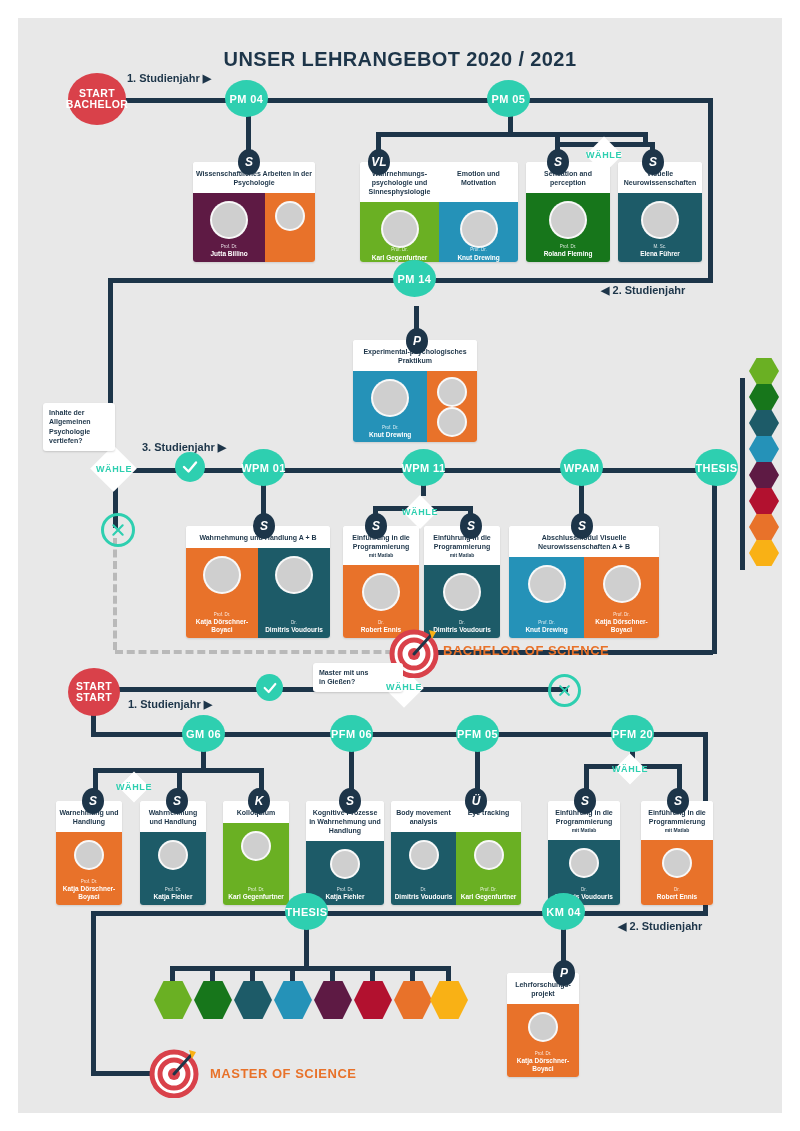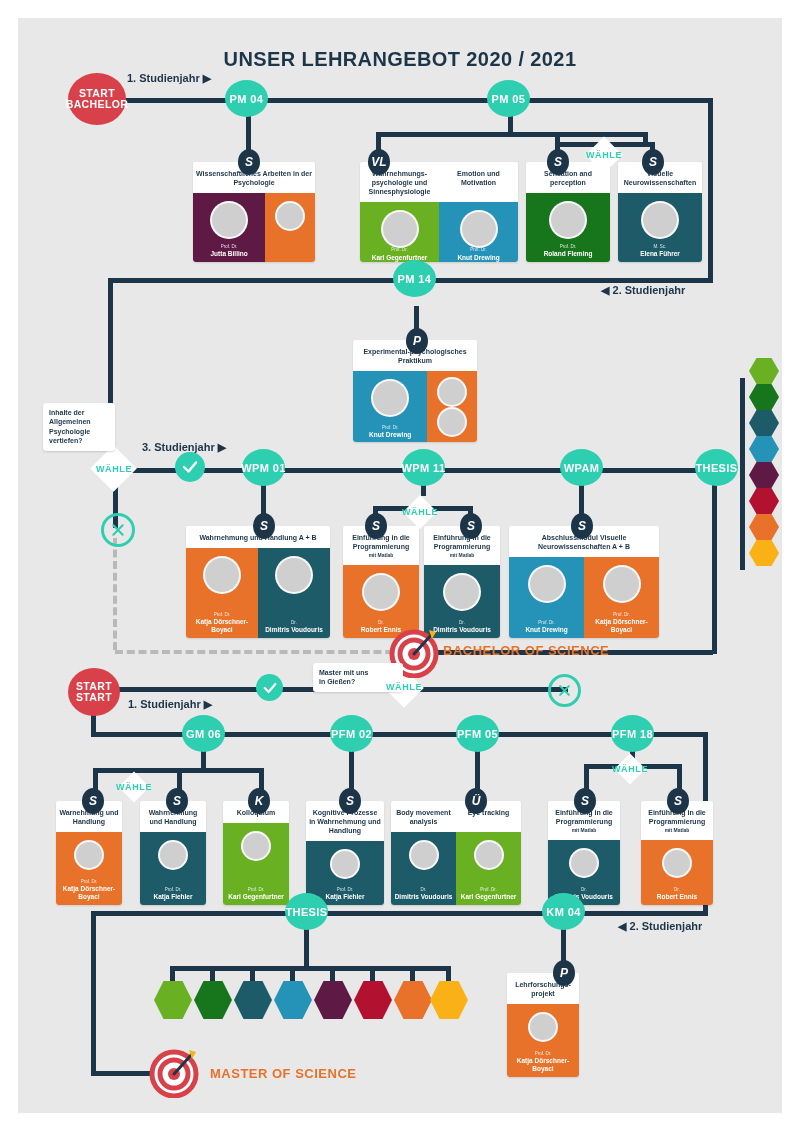--- a/index.html
+++ b/index.html
@@ -371,23 +371,23 @@
     <div class="year" style="left:110px;top:680px;">1. Studienjahr ▶</div>
 
     <div class="ln lnv" style="left:73px;top:690px;height:26px;"></div>
     <div class="ln lnh" style="left:73px;top:714px;width:617px;"></div>
     <div class="ln lnv" style="left:685px;top:714px;height:181px;"></div>
     <div class="ln lnh" style="left:73px;top:893px;width:617px;"></div>
     <div class="ln lnv" style="left:73px;top:893px;height:165px;"></div>
     <div class="ln lnh" style="left:73px;top:1053px;width:80px;"></div>
 
     <div class="node teal" style="left:164px;top:697px;width:43px;height:37px;">GM 06</div>
-    <div class="node teal" style="left:312px;top:697px;width:43px;height:37px;">PFM 02</div>
+    <div class="node teal" style="left:312px;top:697px;width:43px;height:37px;">PFM 06</div>
     <div class="node teal" style="left:438px;top:697px;width:43px;height:37px;">PFM 05</div>
-    <div class="node teal" style="left:593px;top:697px;width:43px;height:37px;">PFM 18</div>
+    <div class="node teal" style="left:593px;top:697px;width:43px;height:37px;">PFM 20</div>
 
     <div class="ln lnv" style="left:183px;top:730px;height:22px;"></div>
     <div class="ln lnh" style="left:75px;top:750px;width:170px;"></div>
     <div class="ln lnv" style="left:75px;top:750px;height:28px;"></div>
     <div class="ln lnv" style="left:159px;top:750px;height:28px;"></div>
     <div class="ln lnv" style="left:241px;top:750px;height:28px;"></div>
     <div class="diamond" style="left:105px;top:758px;width:22px;height:22px;"></div>
     <div class="diamond-lbl" style="left:93px;top:764px;width:46px;">WÄHLE</div>
 
     <div class="ln lnv" style="left:331px;top:730px;height:48px;"></div>

